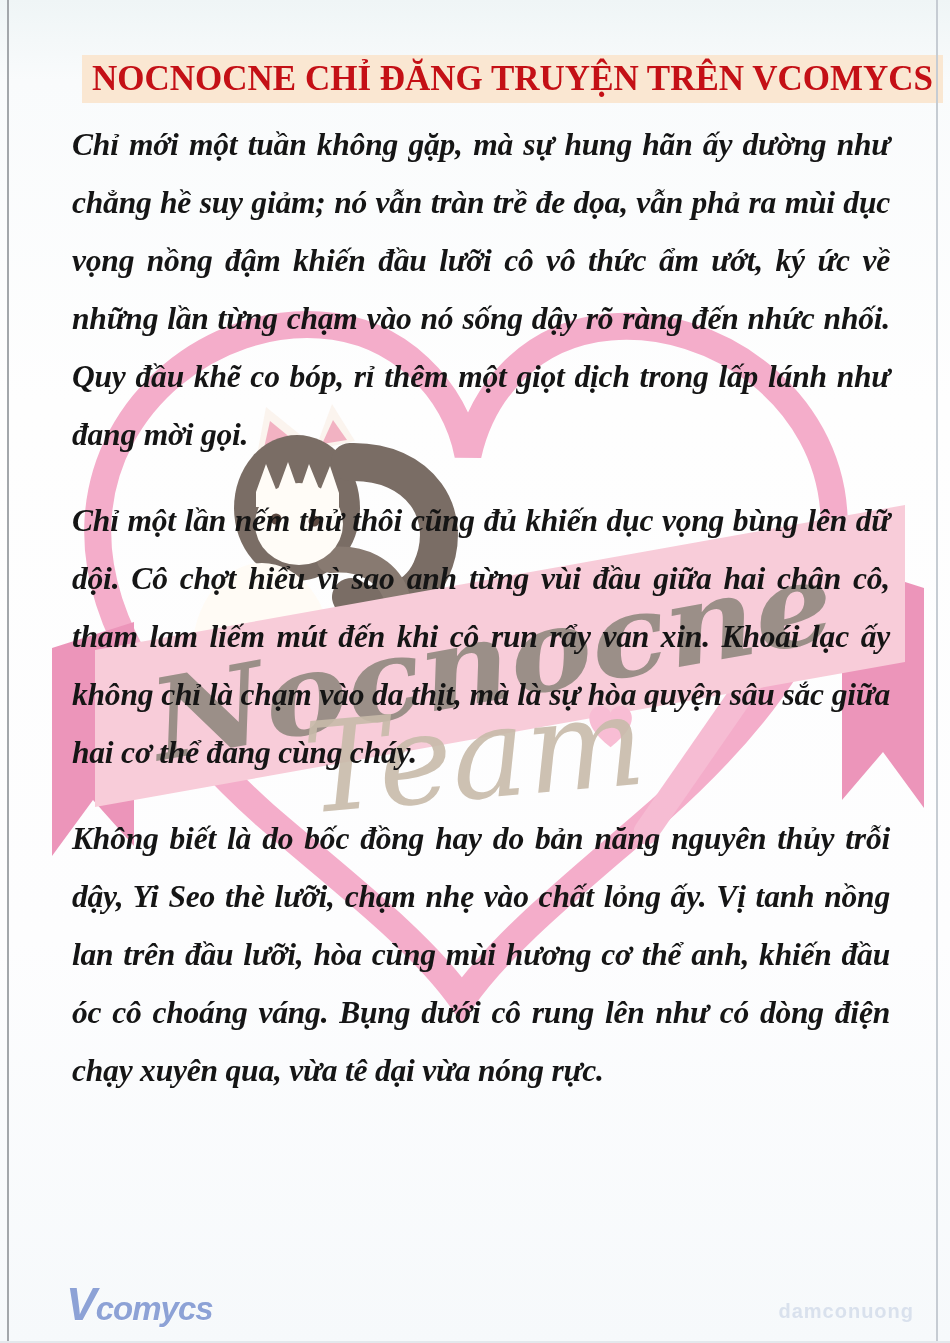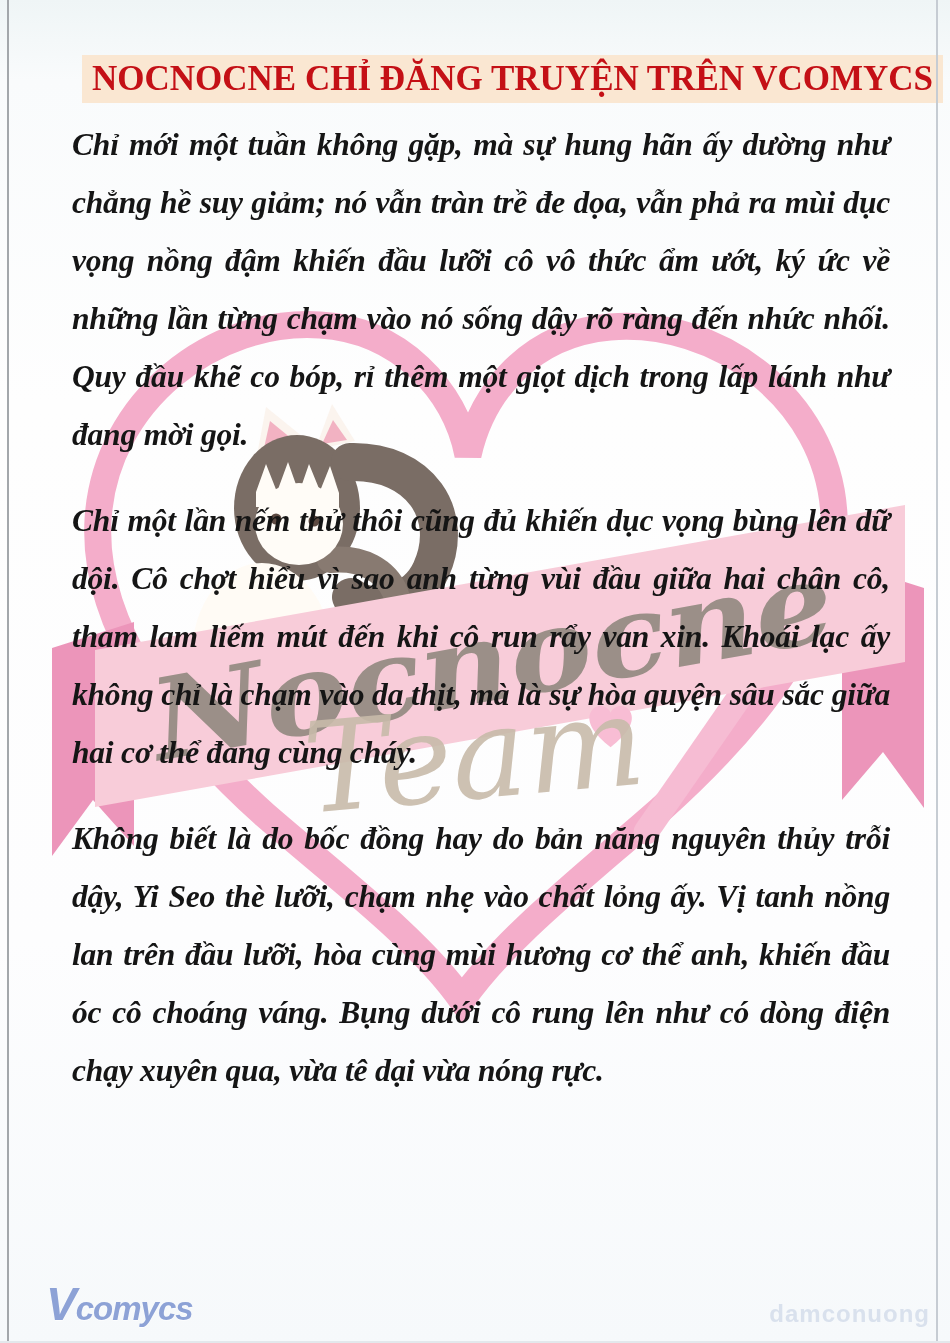--- a/index.html
+++ b/index.html
@@ -36,32 +36,32 @@
     font-weight:700;
     font-size:31.5px;
     line-height:58px;
     color:#151515;
     text-align:justify;
     margin-bottom:28px;
     letter-spacing:-0.2px;
     font-style:italic;
   }
   .footer-logo{
-    position:absolute; left:46px; top:1284px; z-index:3;
+    position:absolute; left:66px; top:1284px; z-index:3;
     color:#8da2d6; font-family:"Liberation Sans", sans-serif;
     font-style:italic; font-weight:700; letter-spacing:-1px;
     text-shadow:0 1px 1px rgba(255,255,255,.8);
     white-space:nowrap;
   }
   .footer-logo .logo-v{ font-size:46px; line-height:40px; }
   .footer-logo .logo-rest{ font-size:33px; }
   .footer-site{
-    position:absolute; right:20px; top:1300px; z-index:3;
+    position:absolute; right:36px; top:1300px; z-index:3;
     color:#d9e1ed; font-family:"Liberation Sans", sans-serif;
-    font-weight:700; font-size:24px; letter-spacing:1px;
+    font-weight:700; font-size:20px; letter-spacing:1px;
   }
 </style>
 </head>
 <body>
 
 <div class="edge-left"></div>
 <div class="edge-right"></div>
 <div class="edge-bottom"></div>
 
 <svg class="watermark" width="950" height="1343" viewBox="0 0 950 1343" aria-hidden="true">

